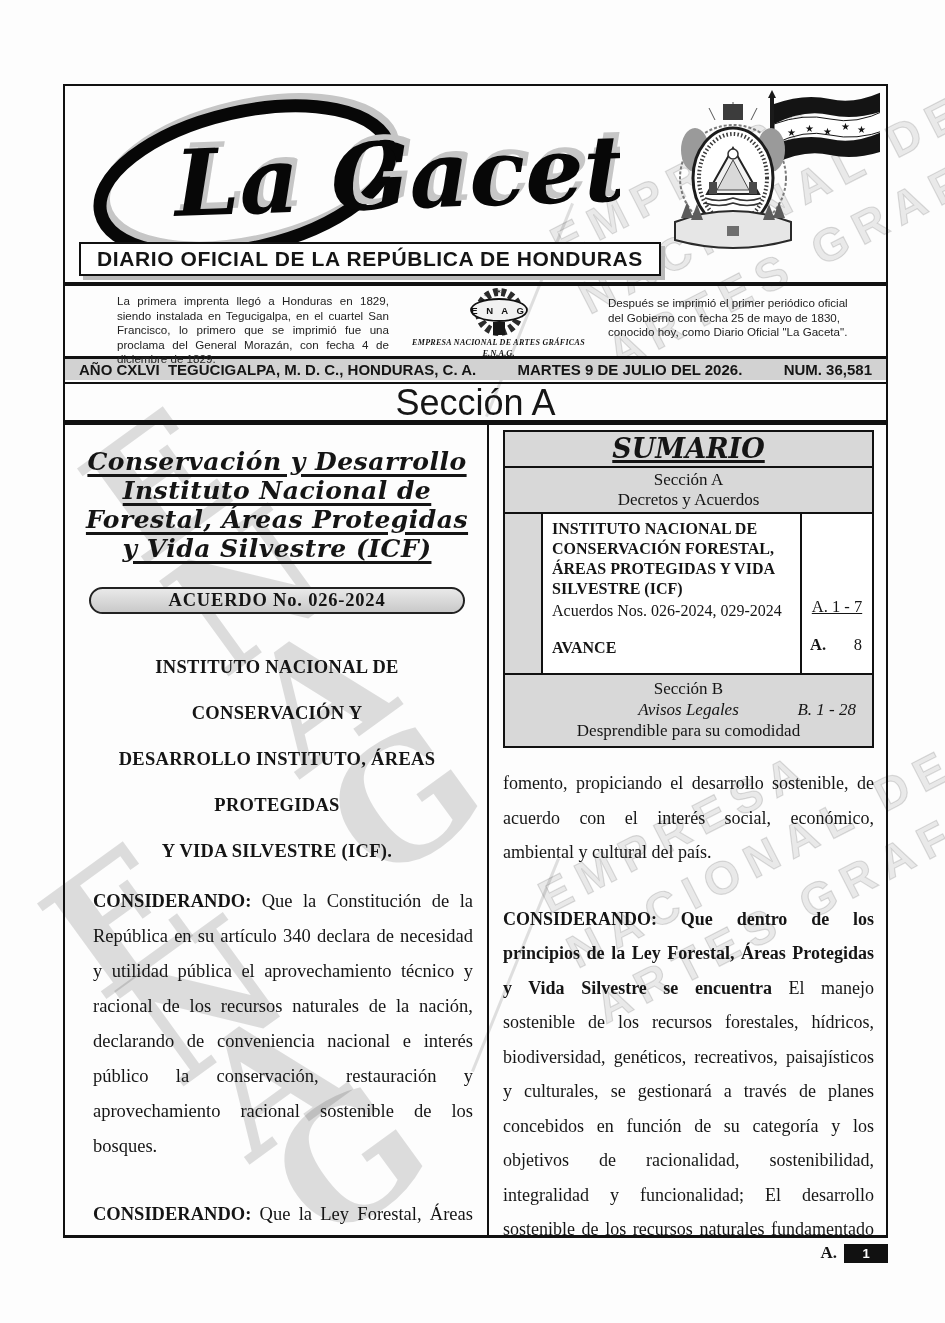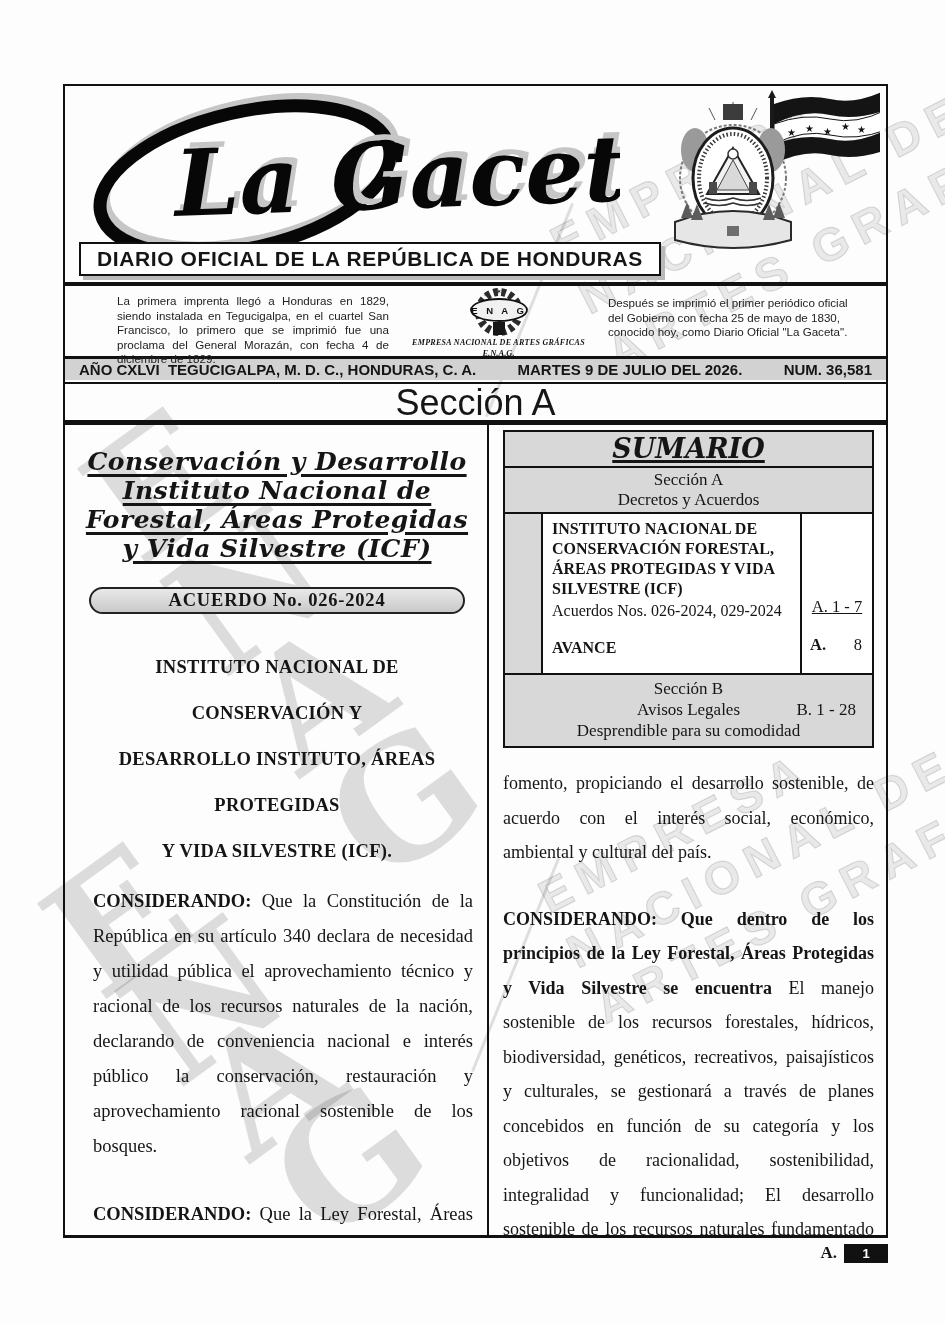--- a/index.html
+++ b/index.html
@@ -83,21 +83,21 @@
   .entry-org{font-weight:bold;font-size:16px;line-height:20px;}
   .entry-line{font-size:16px;line-height:24px;}
   .entry-avance{font-weight:bold;font-size:16px;margin-top:16px;}
   .entry-pages{width:70px;background:#fff;position:relative;font-size:16.5px;}
   .pg1{position:absolute;top:83px;left:0;width:100%;text-align:center;text-decoration:underline;}
   .pg2{position:absolute;top:121px;left:0;width:100%;display:flex;
        justify-content:space-between;box-sizing:border-box;padding:0 10px 0 8px;font-weight:bold;}
   .pg2 .n{font-weight:normal;}
   .sum-secb{border-top:2px solid #111;text-align:center;font-size:17px;line-height:21px;
             padding:3px 0 5px 0;position:relative;}
-  .avisos-line{position:relative;}
+  .avisos-line{position:relative;font-style:italic;}
   .avisos-pg{position:absolute;right:16px;top:0;}
 
   .para-r{margin:18px 0 0 0;text-align:justify;font-size:18px;line-height:34.5px;}
   .para-r.second{margin-top:32px;}
 
   
   .footer{position:absolute;z-index:2;top:1243px;right:57px;display:flex;align-items:center;gap:7px;}
   .f-prefix{font-weight:bold;font-size:17px;}
   .f-page{display:inline-block;width:44px;height:19px;background:#111;color:#fff;
           font-family:"Liberation Sans",sans-serif;font-weight:bold;font-size:13px;

